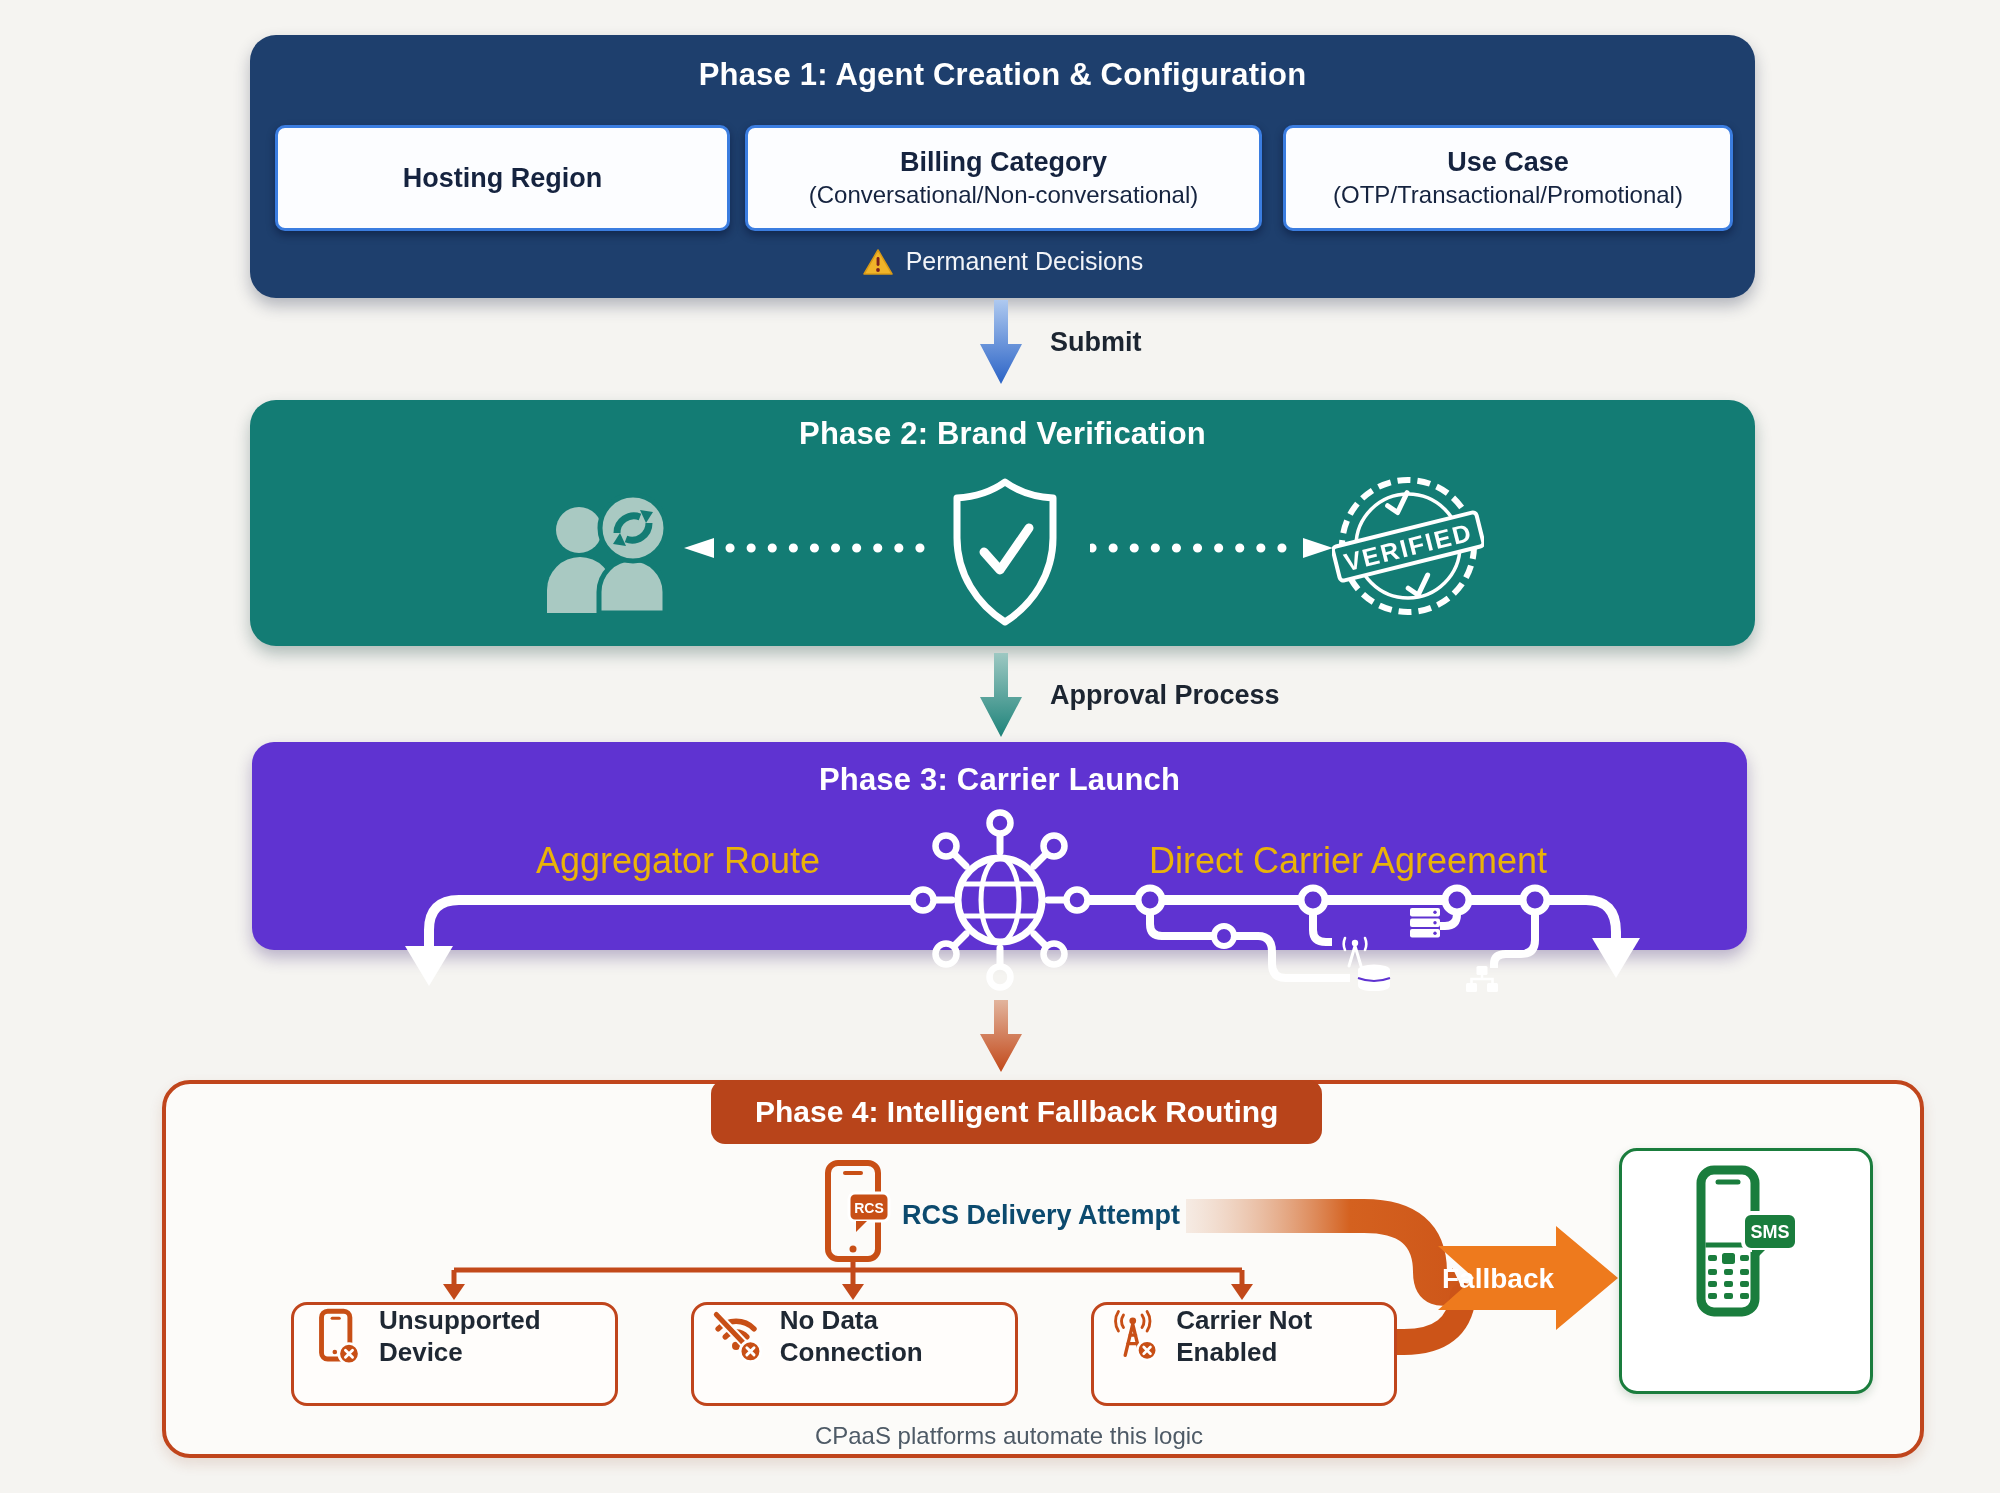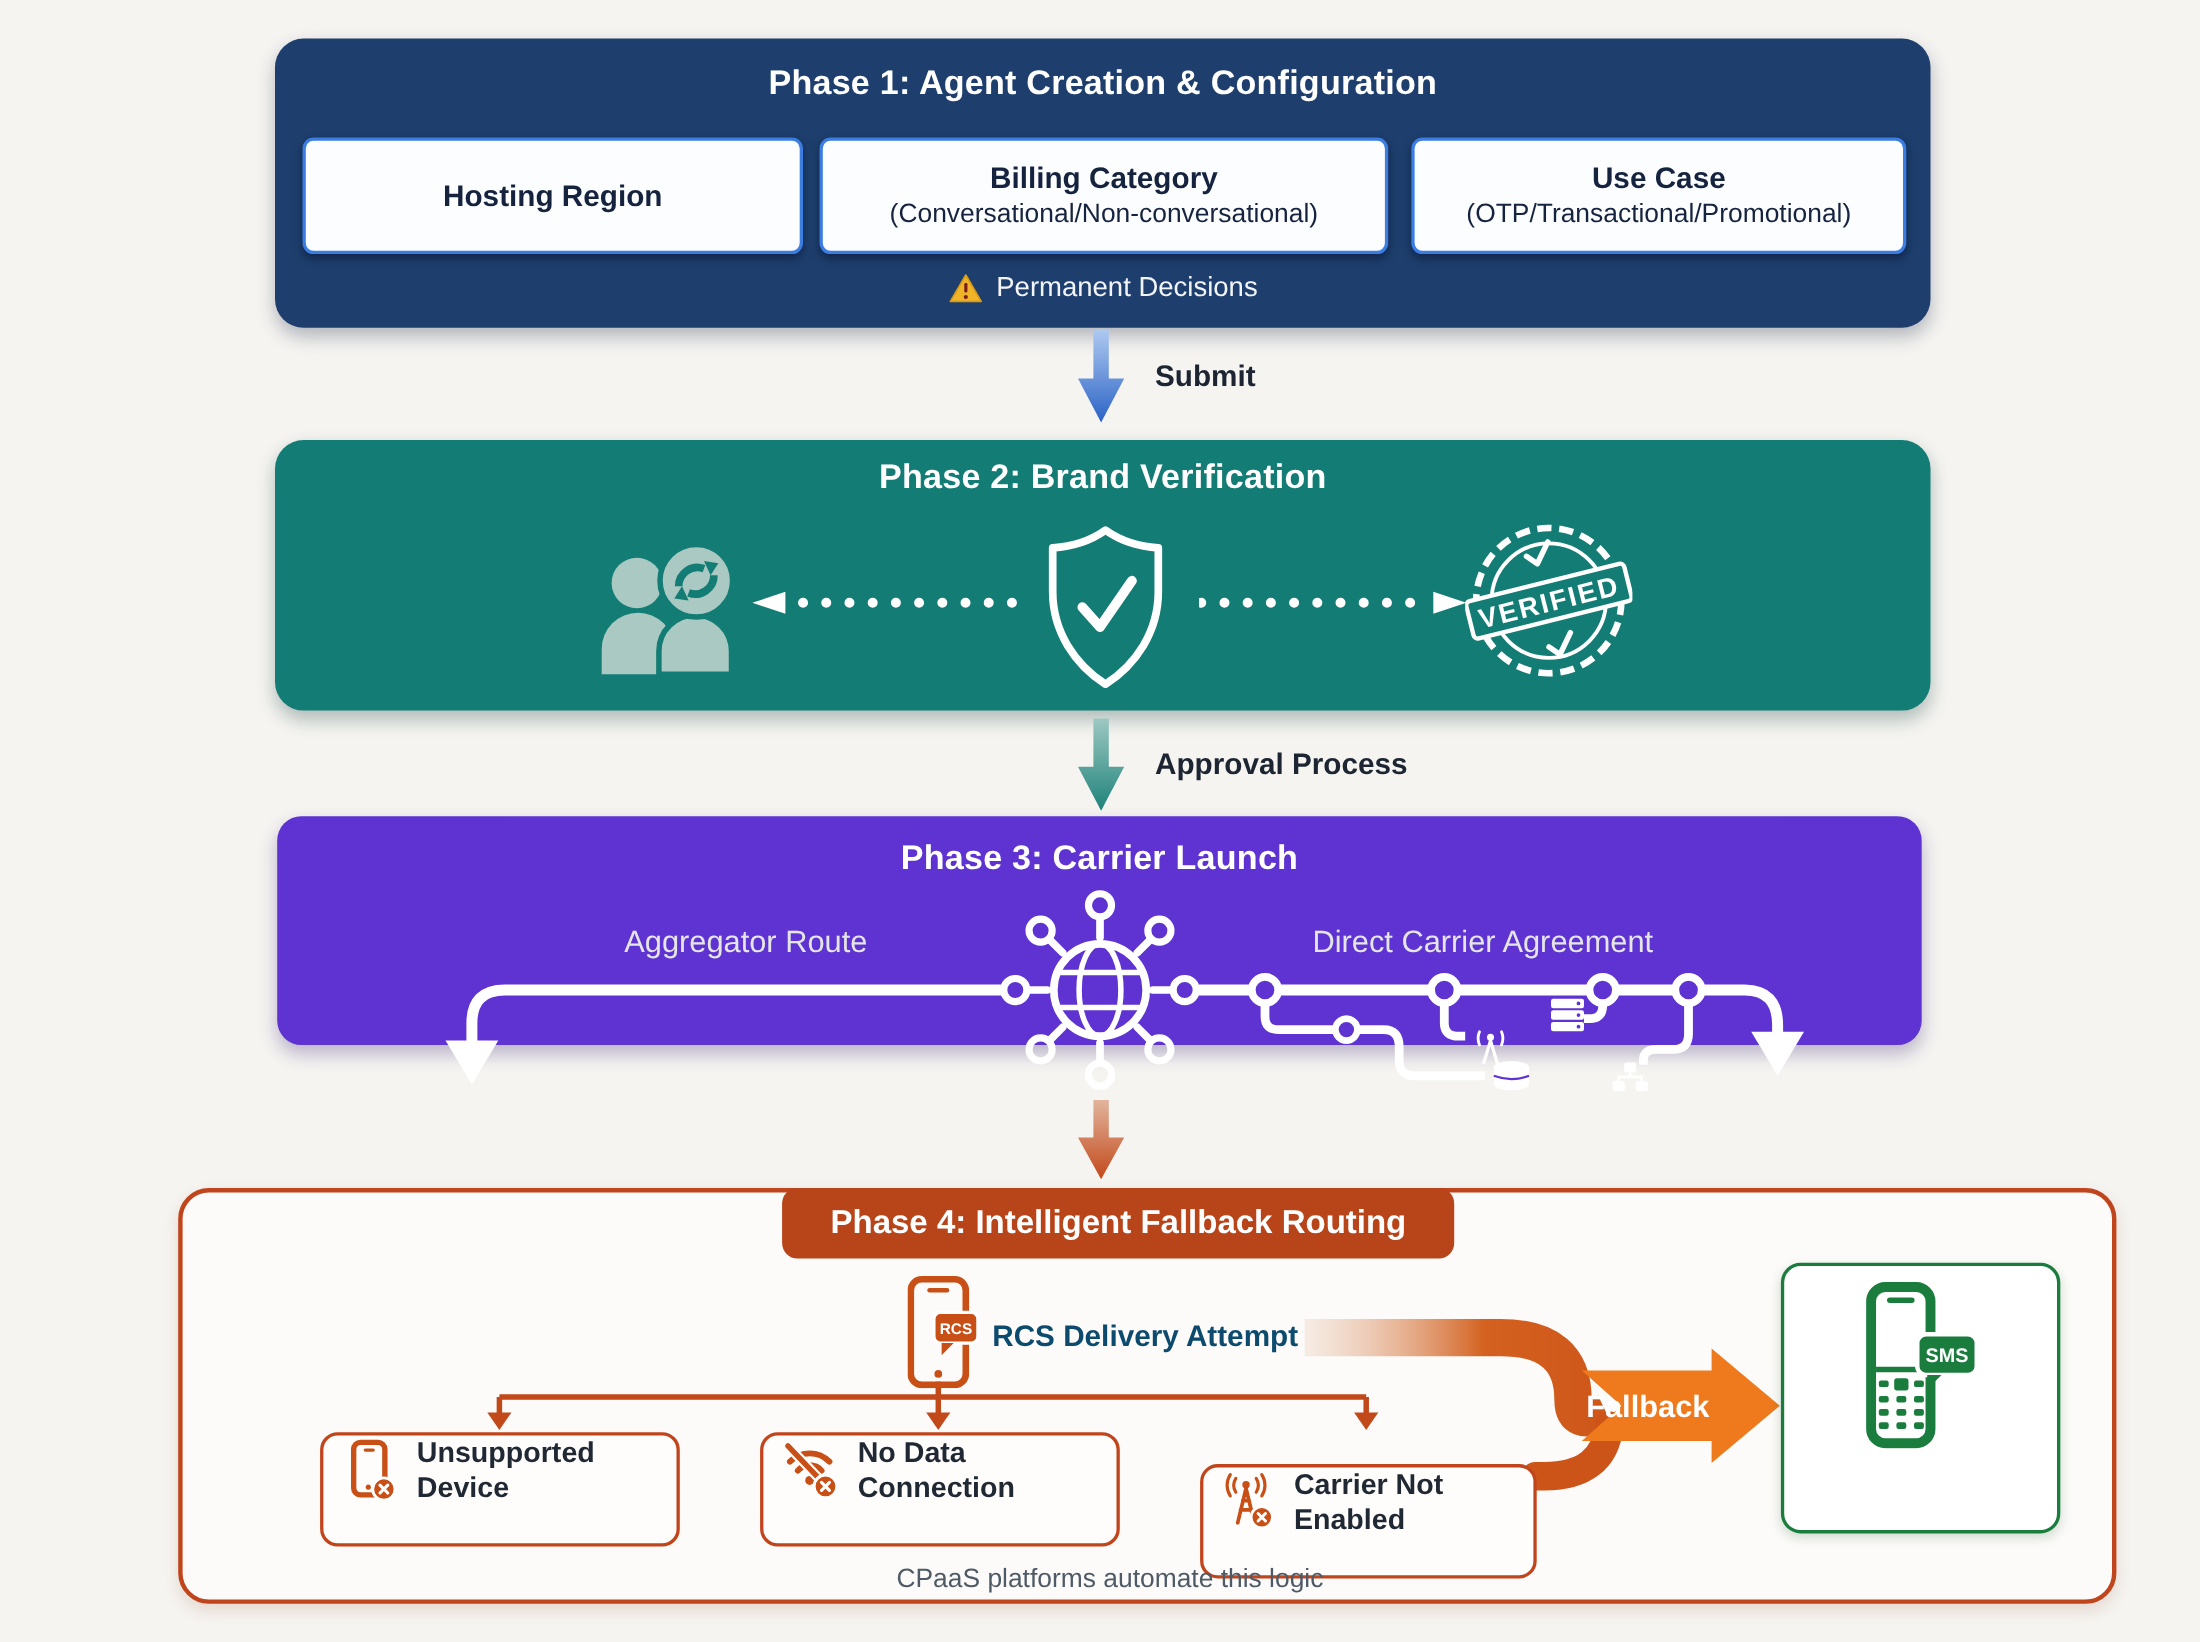--- a/index.html
+++ b/index.html
@@ -39,42 +39,42 @@
   .phase2{left:250px;top:400px;width:1505px;height:246px;background:#137c74;
           border-radius:26px;box-shadow:0 8px 16px rgba(15,60,55,.30);}
   .phase2 h2{top:16px;}
   .p2icon{position:absolute;}
 
   
   .phase3{left:252px;top:742px;width:1495px;height:208px;background:#5f33d1;
           border-radius:22px;box-shadow:0 8px 16px rgba(50,25,110,.30);}
   .phase3 h2{top:20px;}
   .routes{position:absolute;left:0;top:0;}
-  .route-label{position:absolute;top:98px;transform:translateX(-50%);color:#e5e5e5;
-               font-size:28px;font-weight:500;white-space:nowrap;}
+  .route-label{position:absolute;top:98px;transform:translateX(-50%);color:#eab308;
+               font-size:36px;font-weight:500;white-space:nowrap;}
   .rl-left{left:426px;}
   .rl-right{left:1096px;}
 
   
   .phase4{left:162px;top:1080px;width:1762px;height:378px;background:#fcfbf9;
           border:4px solid #c0451c;border-radius:28px;
           box-shadow:0 6px 14px rgba(140,60,20,.14);}
   .p4badge{position:absolute;left:545px;top:-4px;background:#b8441a;color:#fff;
            font-size:30px;font-weight:bold;height:64px;line-height:64px;
            padding:0 44px;border-radius:14px;white-space:nowrap;z-index:3;}
   .p4net{position:absolute;left:0;top:0;z-index:1;}
   .rcs-phone{position:absolute;left:659px;top:76px;z-index:2;}
   .attempt{position:absolute;left:736px;top:116px;font-size:27px;font-weight:600;
            color:#0c4a6e;z-index:2;white-space:nowrap;}
   .fail{position:absolute;top:218px;height:104px;background:#fffdfb;
         border:3.5px solid #c0451c;border-radius:16px;display:flex;align-items:flex-start;
         padding:0 12px 0 16px;gap:14px;box-sizing:border-box;z-index:2;}
   .f1{left:125px;width:327px;}
   .f2{left:525px;width:327px;}
-  .f3{left:925px;width:306px;margin-top:29px;}
+  .f3{left:925px;width:306px;}
   .fail span{font-size:26px;font-weight:600;color:#1f2833;line-height:1.22;}
   .sms{position:absolute;left:1453px;top:64px;width:254px;height:246px;background:#fff;
        border:3.5px solid #1a7d3d;border-radius:18px;overflow:hidden;z-index:2;
        box-shadow:0 4px 10px rgba(20,80,40,.18);box-sizing:border-box;}
   .sms-head{height:60px;background:#1a7d3d;color:#fff;font-size:28px;font-weight:bold;
             display:flex;align-items:center;justify-content:center;}
   .sms-body{height:179px;display:flex;align-items:center;justify-content:center;}
   .footnote{position:absolute;top:338px;left:0;width:1686px;text-align:center;
             font-size:24px;color:#4e5a66;z-index:2;}
 </style>

